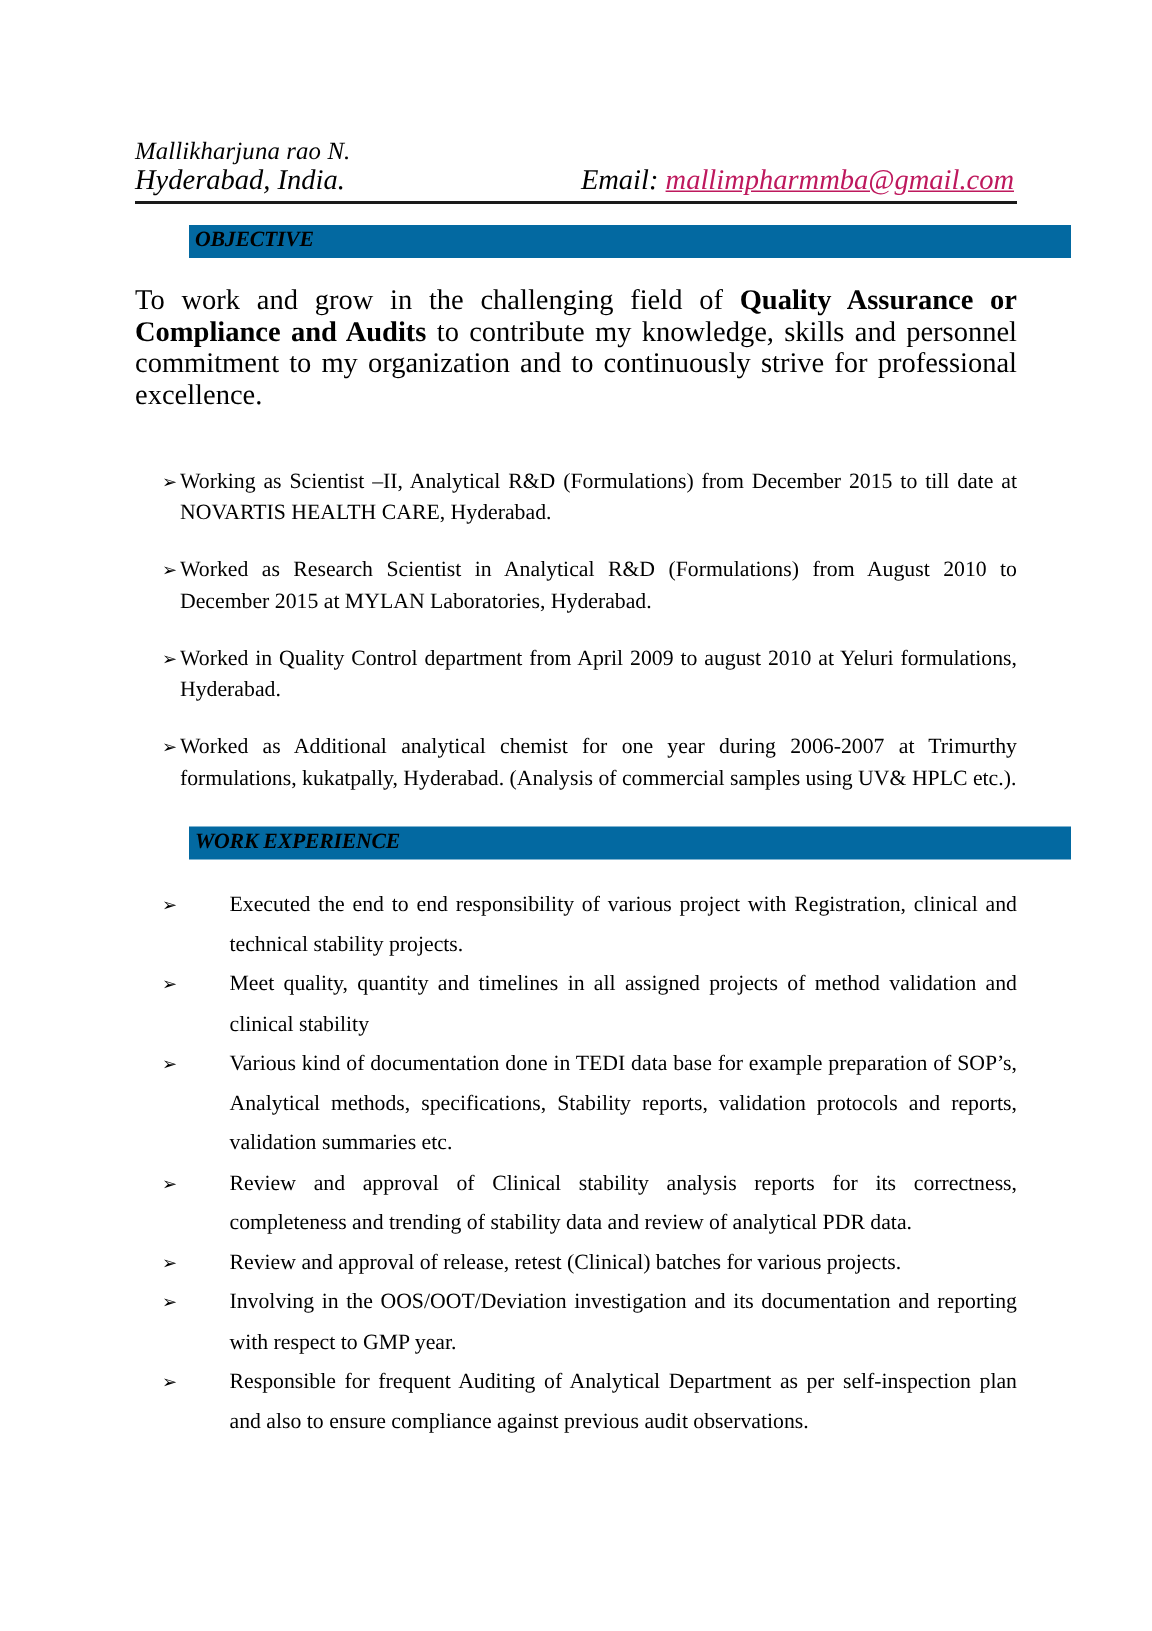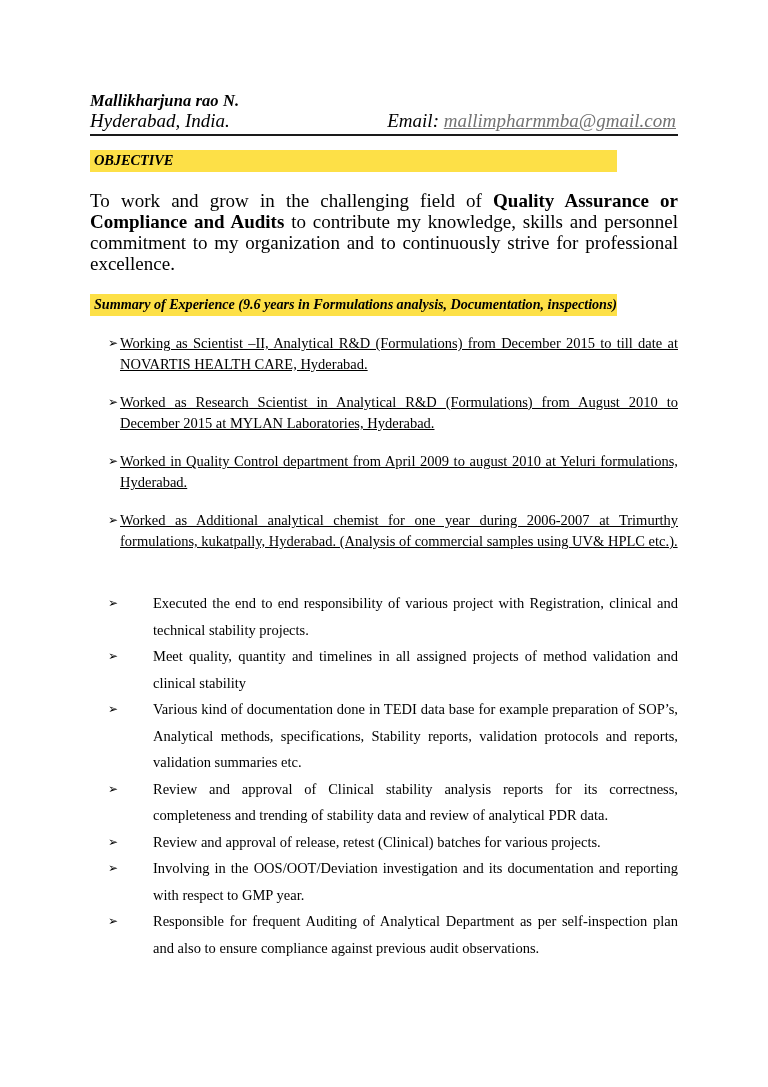--- a/index.html
+++ b/index.html
@@ -22,21 +22,21 @@
   }
   .content {
     position: absolute;
     left: 90px;
     top: 90px;
     width: 588px;
   }
 
   
   .hdr-name {
-    font-weight: bold;
+    font-weight: normal;
     font-style: italic;
     font-size: 16.5px;
     letter-spacing: 0.1px;
     line-height: 21px;
     white-space: nowrap;
   }
   .hdr-row {
     display: flex;
     align-items: baseline;
     font-style: italic;
@@ -44,48 +44,49 @@
     line-height: 19px;
   }
   .hdr-left { white-space: pre; }
   .hdr-right {
     margin-left: auto;
     white-space: nowrap;
     padding-right: 2px;
   }
   .hdr-email-label { font-style: italic; margin-top: 44px; }
   .hdr-email-link {
-    color: #737373;
+    color: #be185d;
     text-decoration: underline;
     font-style: italic;
   }
   .hdr-cell {
     font-style: italic;
     font-size: 14.5px;
     line-height: 19px;
     white-space: pre;
   }
   .hdr-rule {
     margin-top: 4px;
     border-bottom: 2.5px solid #1a1a1a;
     width: 588px;
   }
 
   
   .band {
-    background: #fde047;
-    width: 527px;
+    background: #0369a1;
+    width: 588px;
     box-sizing: border-box;
     padding: 2px 3px 3px 4px;
     font-weight: bold;
     font-style: italic;
     font-size: 14.5px;
     line-height: 17px;
     white-space: nowrap;
     overflow: hidden;
+    margin-left: 36px;
   }
   .band-tight { letter-spacing: -0.15px; }
   .band-summary {
     font-size: 14.2px;
     letter-spacing: -0.05px;
   }
 
   
   .para {
     text-align: justify;
@@ -111,21 +112,21 @@
     padding-left: 18px;
     box-sizing: border-box;
   }
   .btext {
     flex: 1 1 auto;
     text-align: justify;
   }
   
   .blist-summary .bitem { margin-bottom: 17px; }
   .blist-summary .bmark { line-height: 21px; }
-  .blist-summary .btext { line-height: 21px; text-decoration: underline; }
+  .blist-summary .btext { line-height: 21px; }
   
   .blist-work .bitem { margin-bottom: 0; }
   .blist-work .bmark { line-height: 26.5px; }
   .blist-work .btext { line-height: 26.5px; margin-left: 33px; }
 
   .sp-after-rule { height: 14px; }
   .sp-band-to-body { height: 18px; }
   .sp-body-to-band { height: 20px; }
   .sp-band-to-list { height: 17px; }
   .sp-list-to-band { height: 4px; }
@@ -149,21 +150,20 @@
     </div>
 
     <div class="sp-after-rule"></div>
 
     <div class="band band-tight">OBJECTIVE</div>
     <div class="sp-band-to-body"></div>
     <div class="para"><span>To work and grow in the challenging field of </span><b>Quality Assurance or Compliance and Audits</b><span> to contribute my knowledge, skills and personnel commitment to my organization and to continuously strive for professional excellence.</span></div>
 
     <div class="sp-body-to-band"></div>
 
-    <div class="band band-summary">Summary of Experience (9.6  years in Formulations analysis, Documentation, inspections)</div>
     <div class="sp-band-to-list"></div>
     <div class="blist blist-summary">
       <div class="bitem">
         <span class="bmark">➢</span>
         <span class="btext">Working as Scientist –II, Analytical R&amp;D (Formulations) from December 2015 to till date at NOVARTIS HEALTH CARE, Hyderabad.</span>
       </div>
       <div class="bitem">
         <span class="bmark">➢</span>
         <span class="btext">Worked as Research Scientist in Analytical R&amp;D (Formulations) from August 2010 to December 2015 at MYLAN Laboratories, Hyderabad.</span>
       </div>
@@ -172,20 +172,21 @@
         <span class="btext">Worked in Quality Control department from April 2009 to august 2010 at Yeluri formulations, Hyderabad.</span>
       </div>
       <div class="bitem">
         <span class="bmark">➢</span>
         <span class="btext">Worked as Additional analytical chemist for one year during 2006-2007 at Trimurthy formulations, kukatpally, Hyderabad. (Analysis of commercial samples using UV&amp; HPLC etc.).</span>
       </div>
     </div>
 
     <div class="sp-list-to-band"></div>
 
+    <div class="band band-tight">WORK EXPERIENCE</div>
     <div class="sp-band-to-list"></div>
     <div class="blist blist-work">
       <div class="bitem">
         <span class="bmark">➢</span>
         <span class="btext">Executed the end to end responsibility of various project with Registration, clinical and technical stability projects.</span>
       </div>
       <div class="bitem">
         <span class="bmark">➢</span>
         <span class="btext">Meet quality, quantity and timelines in all assigned projects of method validation and clinical stability</span>
       </div>

